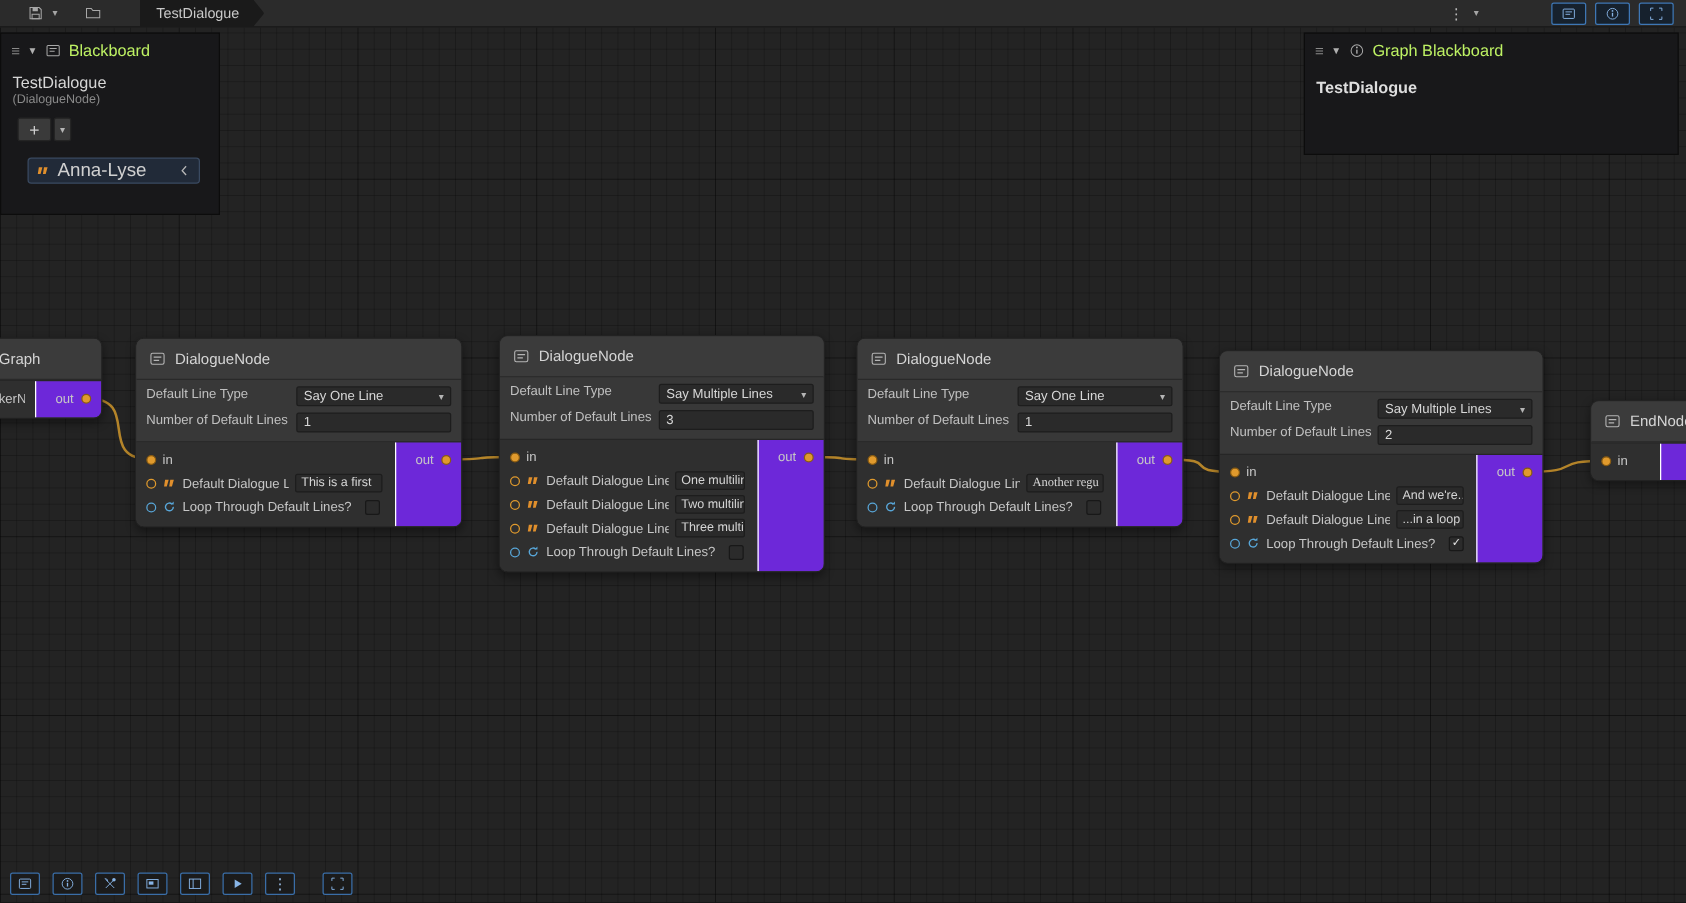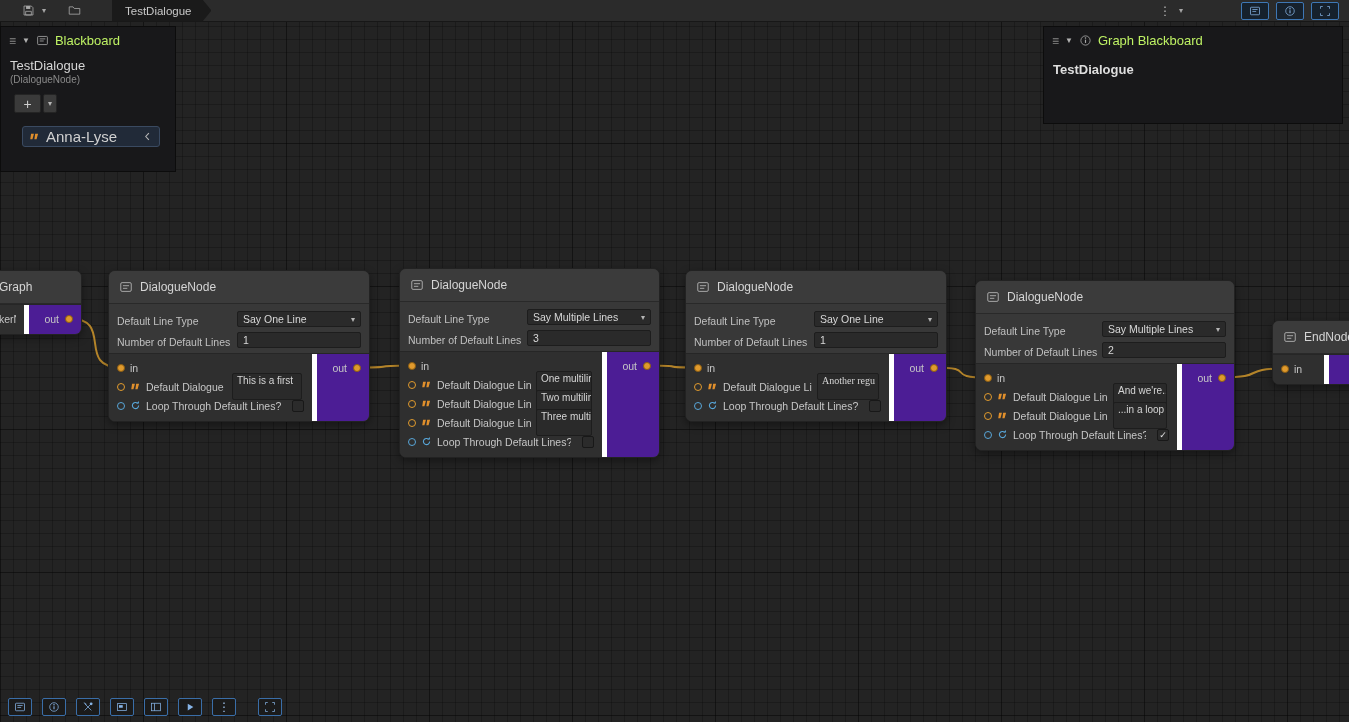--- a/index.html
+++ b/index.html
@@ -79,44 +79,44 @@
     position:absolute;border-radius:7px;background:#383838;border:1px solid #222;
     box-shadow:0 3px 8px rgba(0,0,0,.4);overflow:hidden;box-sizing:border-box;cursor:default;
   }
   .node-title{
     display:flex;align-items:center;gap:7px;height:32px;padding:0 10px;
     background:#3b3b3b;border-bottom:1px solid #292929;color:#d5d5d5;font-size:12px;
   }
   .node-title .ti{color:#b5b5b5;display:flex;}
   .node-title .ti svg{width:14px;height:14px;}
   .node-props{padding:5px 6px;display:grid;row-gap:3px;background:#383838;}
-  .prop-row{display:flex;align-items:flex-end;justify-content:space-between;height:18px;padding:0 2px;}
+  .prop-row{display:flex;align-items:flex-start;justify-content:space-between;height:18px;padding:0 2px;}
   .prop-label{font-size:10.5px;color:#c0c0c0;white-space:nowrap;}
   .select,.pinput{
     width:124px;height:16px;box-sizing:border-box;background:#2a2a2a;border:1px solid #1d1d1d;border-radius:2px;
     font-size:10.5px;color:#d8d8d8;display:flex;align-items:center;padding:0 5px;overflow:hidden;white-space:nowrap;
   }
   .select{justify-content:space-between;cursor:pointer;}
   .select .caret{font-size:8px;color:#b5b5b5;margin-left:4px;}
   .ports{display:flex;border-top:1px solid #262626;align-items:stretch;}
   .ports-left{flex:1;background:#2f2f2f;padding:4px 0 6px 0;min-width:0;}
-  .ports-right{width:52px;background:#4c1d95;border-left:5px solid #ffffff;padding:4px 0;}
+  .ports-right{width:52px;background:#6d28d9;border-left:1px solid #ffffff;padding:4px 0;}
   .port-row{display:flex;align-items:center;gap:5px;height:19px;padding:0 8px;min-width:0;}
   .out-row{justify-content:flex-end;gap:6px;}
   .dot{width:8px;height:8px;border-radius:50%;box-sizing:border-box;flex:none;cursor:crosshair;}
   .dot.flow{background:#e09a2d;border:1px solid #8a5c12;}
   .dot.data{border:1px solid #e09a2d;}
   .dot.bool{border:1px solid #58a6d8;}
   .row-icon{display:flex;flex:none;}
   .row-icon svg{width:11px;height:11px;}
   .row-icon.quote{color:#e08f2c;}
   .row-icon.loop{color:#58a6d8;}
   .port-label{font-size:10.5px;color:#c6c6c6;white-space:nowrap;overflow:hidden;}
   .linefield{
-    height:27px;box-sizing:border-box;background:#2a2a2a;border:1px solid #1d1d1d;border-radius:2px;
+    height:15px;box-sizing:border-box;background:#2a2a2a;border:1px solid #1d1d1d;border-radius:2px;
     font-size:10px;color:#d5d5d5;line-height:13px;padding:0 4px;overflow:hidden;white-space:nowrap;
     margin-left:auto;margin-right:2px;flex:none;cursor:text;
   }
   .checkbox{
     width:12px;height:12px;box-sizing:border-box;background:#2b2b2b;border:1px solid #181818;border-radius:2px;
     margin-left:6px;display:flex;align-items:center;justify-content:center;font-size:9px;color:#e2e2e2;flex:none;cursor:pointer;
   }
   .clip-left .node-title{padding-left:58px;}
   .clip-left .ports-left .port-row{padding-left:58px;}
   

